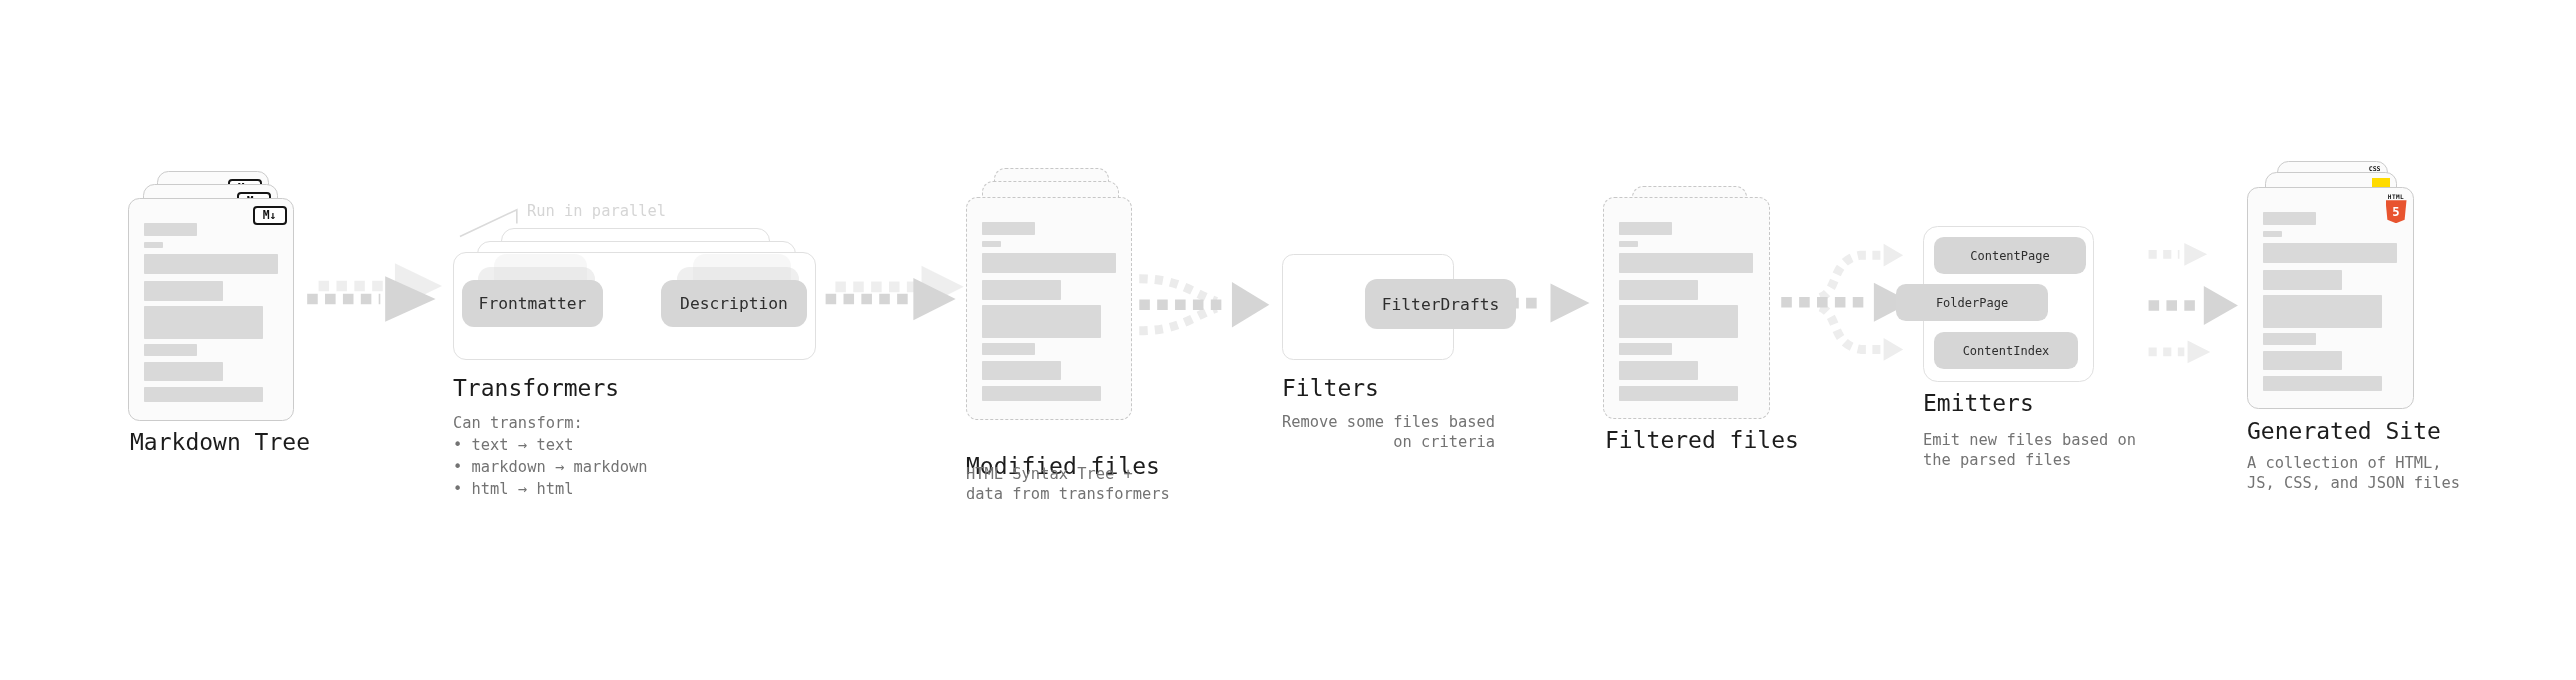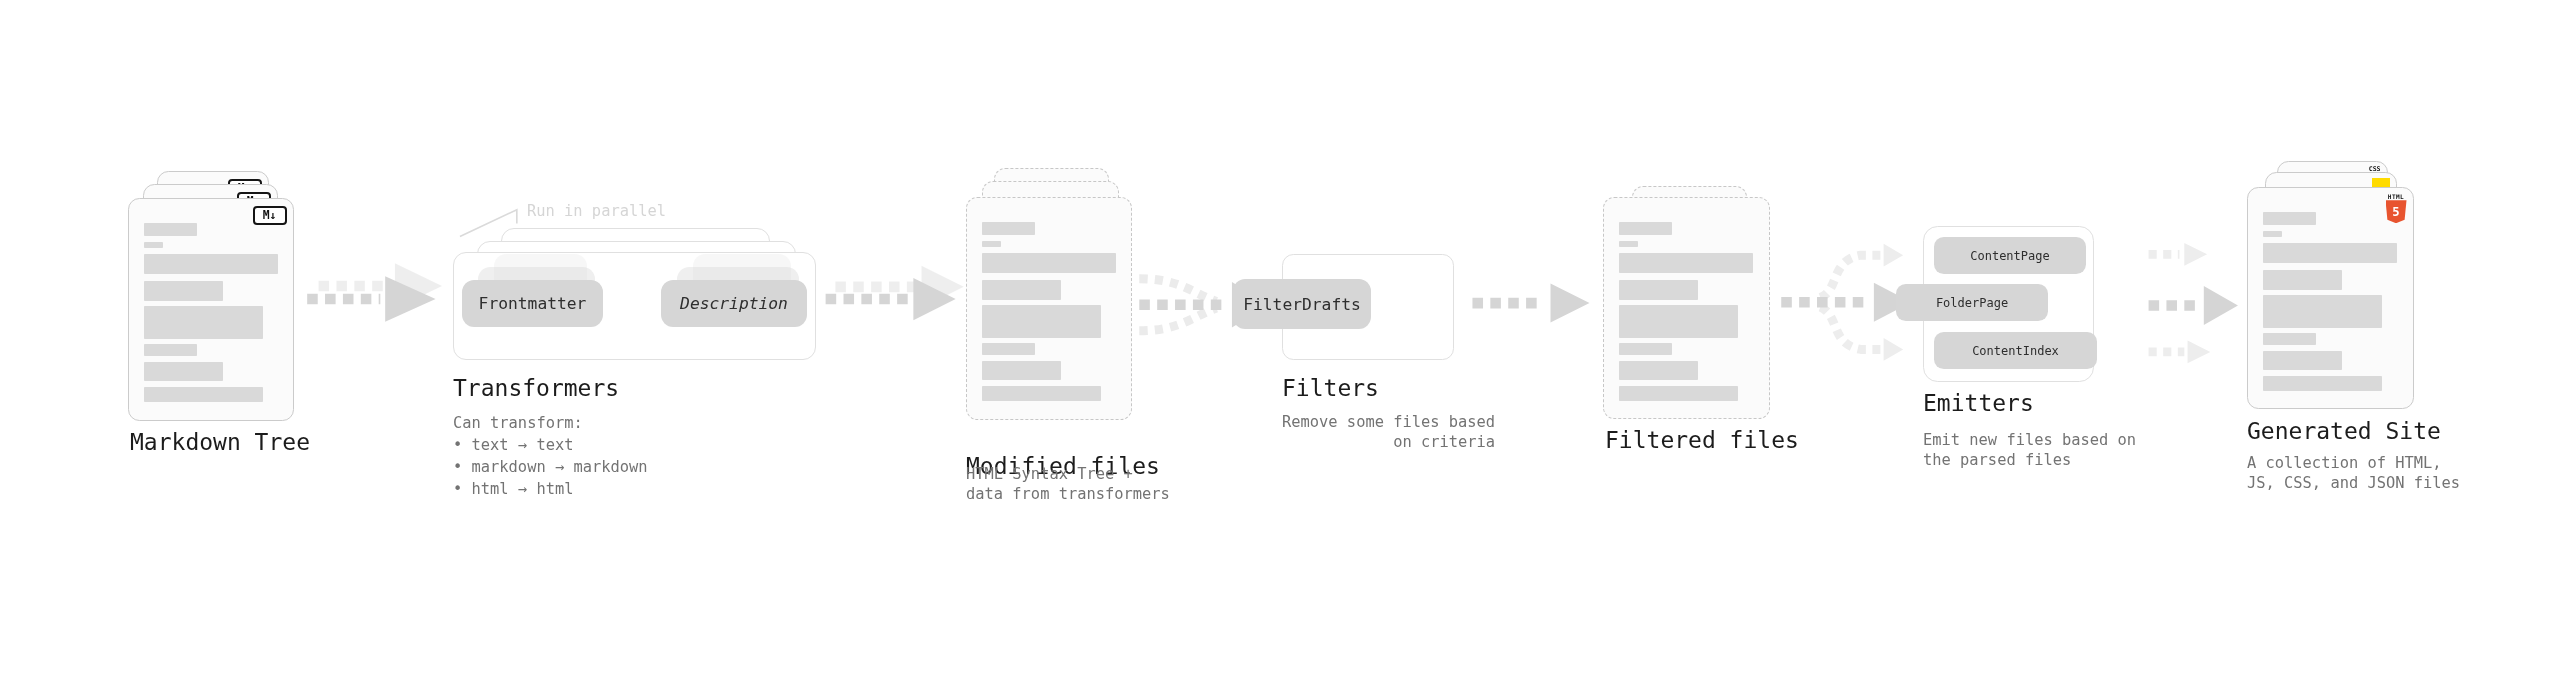--- a/index.html
+++ b/index.html
@@ -122,21 +122,21 @@
   <div>
     <div class="annotation" style="left:527px;top:202px;">Run in parallel</div>
     <div class="panel" style="left:501px;top:228px;width:269px;height:111px;"></div>
     <div class="panel" style="left:477px;top:241px;width:319px;height:108px;"></div>
     <div class="panel" style="left:453px;top:252px;width:363px;height:108px;"></div>
     <div class="ghost" style="left:494px;top:254px;width:93px;height:47px;opacity:.22;"></div>
     <div class="ghost" style="left:478px;top:267px;width:117px;height:47px;opacity:.42;"></div>
     <div class="chip" style="left:462px;top:280px;width:141px;height:47px;">Frontmatter</div>
     <div class="ghost" style="left:693px;top:254px;width:98px;height:47px;opacity:.22;"></div>
     <div class="ghost" style="left:677px;top:267px;width:122px;height:47px;opacity:.42;"></div>
-    <div class="chip" style="left:661px;top:280px;width:146px;height:47px;font-style:italic;">Description</div>
+    <div class="chip" style="left:661px;top:280px;width:146px;height:47px;">Description</div>
     <div class="heading" style="left:453px;top:375px;">Transformers</div>
     <div class="sub wide" style="left:453px;top:412px;">Can transform:
  • text → text
  • markdown → markdown
  • html → html</div>
   </div>
 
   <div>
     <div class="doc dashed" style="left:994px;top:168px;width:115px;"></div>
     <div class="doc dashed" style="left:982px;top:181px;width:137px;"></div>
@@ -150,21 +150,21 @@
       <div class="bar b7"></div>
       <div class="bar b8"></div>
     </div>
     <div class="heading" style="left:966px;top:453px;">Modified files</div>
     <div class="sub" style="left:966px;top:464px;">HTML Syntax Tree +
 data from transformers</div>
   </div>
 
   <div>
     <div class="panel" style="left:1282px;top:254px;width:172px;height:106px;border-radius:11.4px;"></div>
-    <div class="chip" style="left:1233px;top:279px;width:138px;height:50px;">FilterDrafts</div>
+    <div class="chip" style="left:1365px;top:279px;width:151px;height:50px;">FilterDrafts</div>
     <div class="heading" style="left:1282px;top:375px;">Filters</div>
     <div class="sub" style="left:1282px;top:412px;text-align:right;">Remove some files based
 on criteria</div>
   </div>
 
   <div>
     <div class="doc dashed" style="left:1632px;top:186px;width:115px;"></div>
     <div class="doc dashed" style="left:1603px;top:197px;width:167px;height:222px;">
       <div class="bar b1"></div>
       <div class="bar b2"></div>
@@ -175,21 +175,21 @@
       <div class="bar b7"></div>
       <div class="bar b8"></div>
     </div>
     <div class="heading" style="left:1605px;top:427px;">Filtered files</div>
   </div>
 
   <div>
     <div class="panel" style="left:1923px;top:226px;width:171px;height:156px;border-radius:14.6px;"></div>
     <div class="chip small" style="left:1934px;top:237px;width:152px;height:37px;">ContentPage</div>
     <div class="chip small" style="left:1896px;top:284px;width:152px;height:37px;">FolderPage</div>
-    <div class="chip small" style="left:1934px;top:332px;width:163px;height:37px;">ContentIndex</div>
+    <div class="chip small" style="left:1934px;top:332px;width:144px;height:37px;">ContentIndex</div>
     <div class="heading" style="left:1923px;top:390px;">Emitters</div>
     <div class="sub" style="left:1923px;top:430px;">Emit new files based on
 the parsed files</div>
   </div>
 
   <div>
     <div class="doc" style="left:2277px;top:161px;width:111px;">
       <div class="cssbadge">CSS</div>
     </div>
     <div class="doc" style="left:2265px;top:172px;width:132px;">

